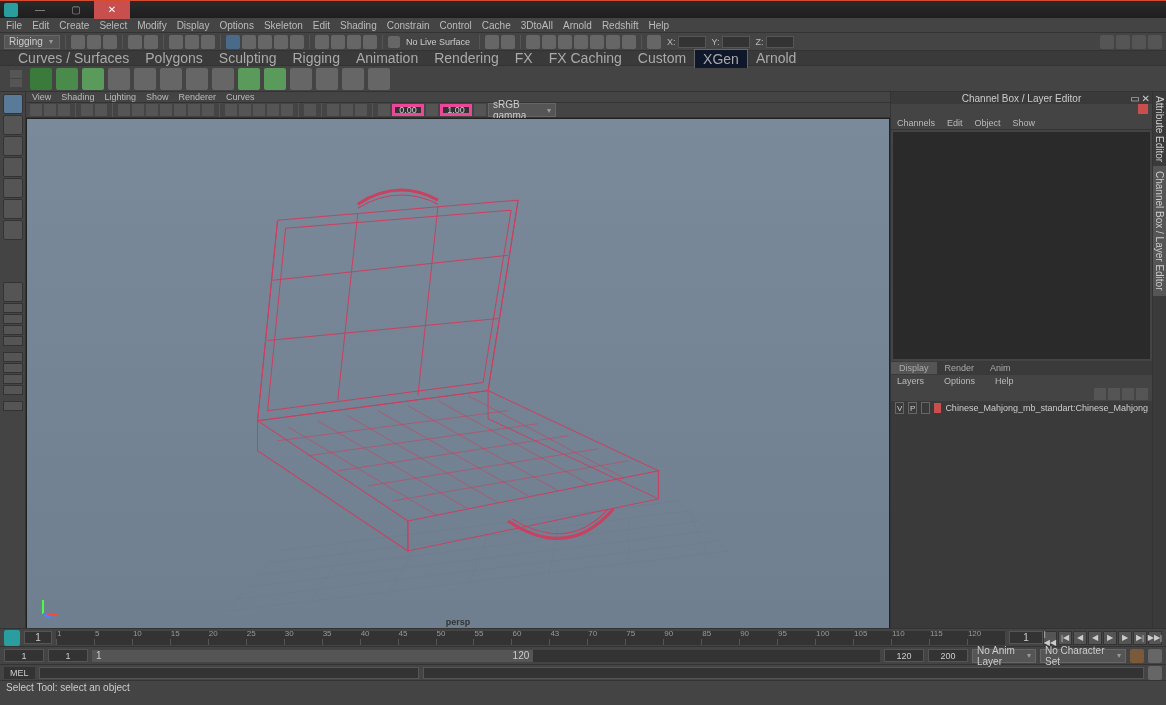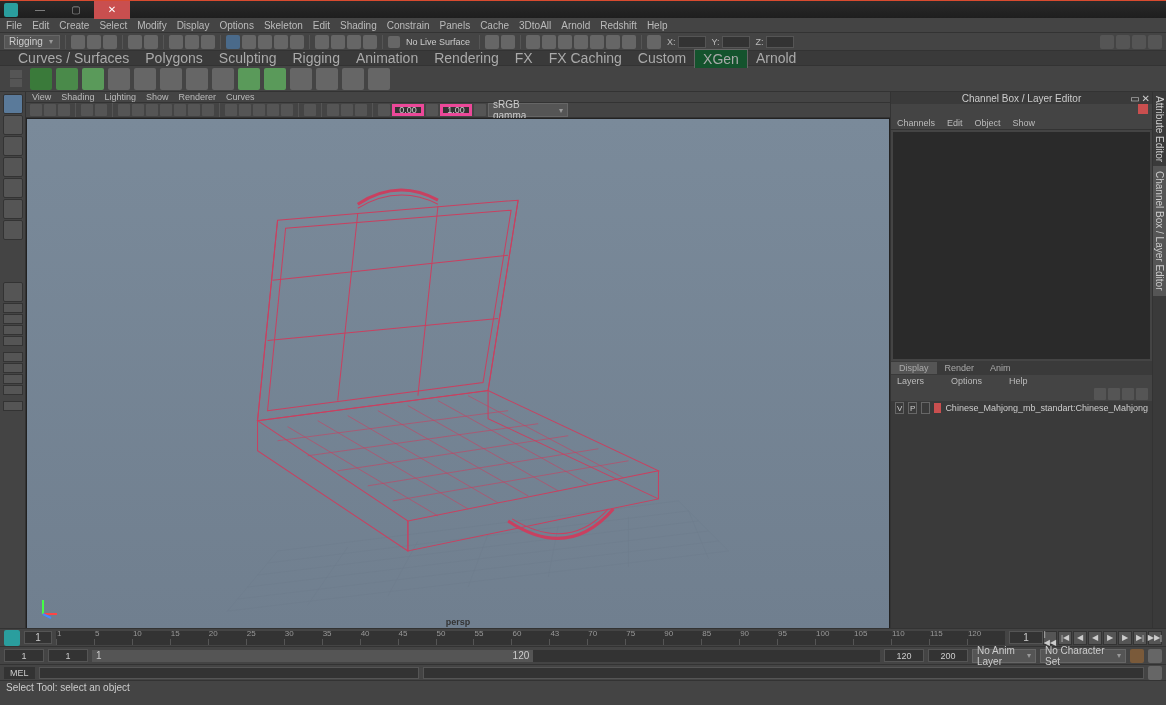--- a/index.html
+++ b/index.html
@@ -12,21 +12,21 @@
 .menubar{height:15px;background:#444;display:flex;align-items:center;padding-left:6px;border-bottom:1px solid #333}
 .menubar span{margin-right:10px;color:#bbb;cursor:pointer}
 .toolbar1{height:18px;background:#444;display:flex;align-items:center;padding:0 4px;border-bottom:1px solid #333;gap:2px}
 .dropdown{background:#555;border:1px solid #666;height:14px;display:flex;align-items:center;padding:0 4px;gap:6px;font-size:9px}
 .dropdown::after{content:"▾";color:#999;font-size:8px}
 .sep{width:1px;height:14px;background:#555;margin:0 3px}
 .ico{width:14px;height:14px;background:#666;border-radius:2px;display:inline-block}
 .ico.s{width:12px;height:12px}
 .shelftabs{height:15px;background:#3a3a3a;display:flex;align-items:center;padding-left:10px;border-bottom:1px solid #333}
 .shelftabs span{padding:1px 8px;color:#aaa;font-size:14px;cursor:pointer}
-.shelftabs span.active{background:#14532d;border:1px solid #666;border-bottom:none}
+.shelftabs span.active{background:#0f172a;border:1px solid #666;border-bottom:none}
 .shelf{height:26px;background:#444;display:flex;align-items:center;padding-left:10px;gap:4px;border-bottom:1px solid #333}
 .shelf .bico{width:22px;height:22px;border-radius:2px}
 .main{display:flex;height:536px}
 .ltoolbar{width:26px;background:#444;border-right:1px solid #333;display:flex;flex-direction:column;align-items:center;padding-top:2px;gap:1px}
 .ltoolbar .tb{width:20px;height:20px;background:#555;border:1px solid #333;border-radius:2px}
 .ltoolbar .tb.sel{background:#5a7a9a}
 .ltoolbar .gap{height:40px}
 .ltoolbar .tb2{width:20px;height:10px;background:#555;border:1px solid #333}
 .viewarea{flex:1;display:flex;flex-direction:column}
 .viewmenu{height:12px;background:#444;display:flex;align-items:center;padding-left:6px;border-bottom:1px solid #333}
@@ -39,21 +39,21 @@
 .axis{position:absolute;bottom:10px;left:10px;width:24px;height:24px}
 .channelbox{width:262px;background:#444;border-left:1px solid #333;display:flex;flex-direction:column}
 .cbheader{height:12px;background:#3a3a3a;display:flex;align-items:center;justify-content:center;font-size:8px;color:#aaa;position:relative}
 .cbheader .cbx{position:absolute;right:2px;display:flex;gap:2px}
 .cbmenu{height:14px;background:#444;display:flex;align-items:center;padding-left:6px;gap:12px;border-bottom:1px solid #333}
 .cbmenu span{color:#bbb;font-size:9px}
 .cbbody{flex:1;background:#2a2a2a;margin:2px}
 .dispTabs{height:14px;background:#3a3a3a;display:flex;align-items:center}
 .dispTabs span{padding:1px 8px;font-size:9px;color:#aaa;cursor:pointer}
 .dispTabs span.active{background:#555}
-.layermenu{height:12px;background:#444;display:flex;align-items:center;padding-left:6px;gap:27px}
+.layermenu{height:12px;background:#444;display:flex;align-items:center;padding-left:6px;gap:20px}
 .layermenu span{color:#bbb;font-size:9px}
 .layerhdr{height:14px;display:flex;justify-content:flex-end;padding-right:4px;gap:2px;align-items:center}
 .layerhdr .li{width:12px;height:12px;background:#555;border-radius:1px}
 .layerbody{flex:1;background:#3a3a3a;min-height:100px}
 .layerrow{display:flex;align-items:center;height:14px;padding:0 4px;gap:4px}
 .layerrow .box{width:12px;height:12px;border:1px solid #666;display:flex;align-items:center;justify-content:center;font-size:8px}
 .layerrow .sw{width:10px;height:10px;background:#c94f4f}
 .sidebars{width:14px;background:#3a3a3a;border-left:1px solid #333;writing-mode:vertical-rl;font-size:8px;color:#999;display:flex}
 .sidebars span{padding:4px 1px;border-bottom:1px solid #555}
 .sidebars span.active{background:#555}
@@ -94,21 +94,21 @@
     <span>Edit</span>
     <span>Create</span>
     <span>Select</span>
     <span>Modify</span>
     <span>Display</span>
     <span>Options</span>
     <span>Skeleton</span>
     <span>Edit</span>
     <span>Shading</span>
     <span>Constrain</span>
-    <span>Panels</span>
+    <span>Control</span>
     <span>Cache</span>
     <span>3DtoAll</span>
     <span>Arnold</span>
     <span>Redshift</span>
     <span>Help</span>
   </div>
 
 <div class="toolbar1">
   <div class="dropdown" style="width:56px">
       <span>Rigging</span>
@@ -265,21 +265,21 @@
       <div class="sep"></div>
       <div class="vico"></div>
       <div class="vico"></div>
       <div class="vico"></div>
       <div class="sep"></div>
       <div class="vico"></div>
       <input value="0.00" style="">
       <div class="vico"></div>
       <input value="1.00" style="">
       <div class="vico"></div>
-      <div class="dropdown" style="width:80px">
+      <div class="dropdown" style="width:68px">
           <span>sRGB gamma</span>
         </div>
     </div>
     <div class="viewport">
       <svg width="100%" height="100%" viewBox="0 0 860 508">
 
         <g stroke="#6a7888" stroke-width="0.5" opacity="0.6">
           <line x1="200" y1="490" x2="700" y2="430"></line>
             <line x1="210" y1="478" x2="690" y2="420"></line>
           <line x1="220" y1="466" x2="680" y2="410"></line>

